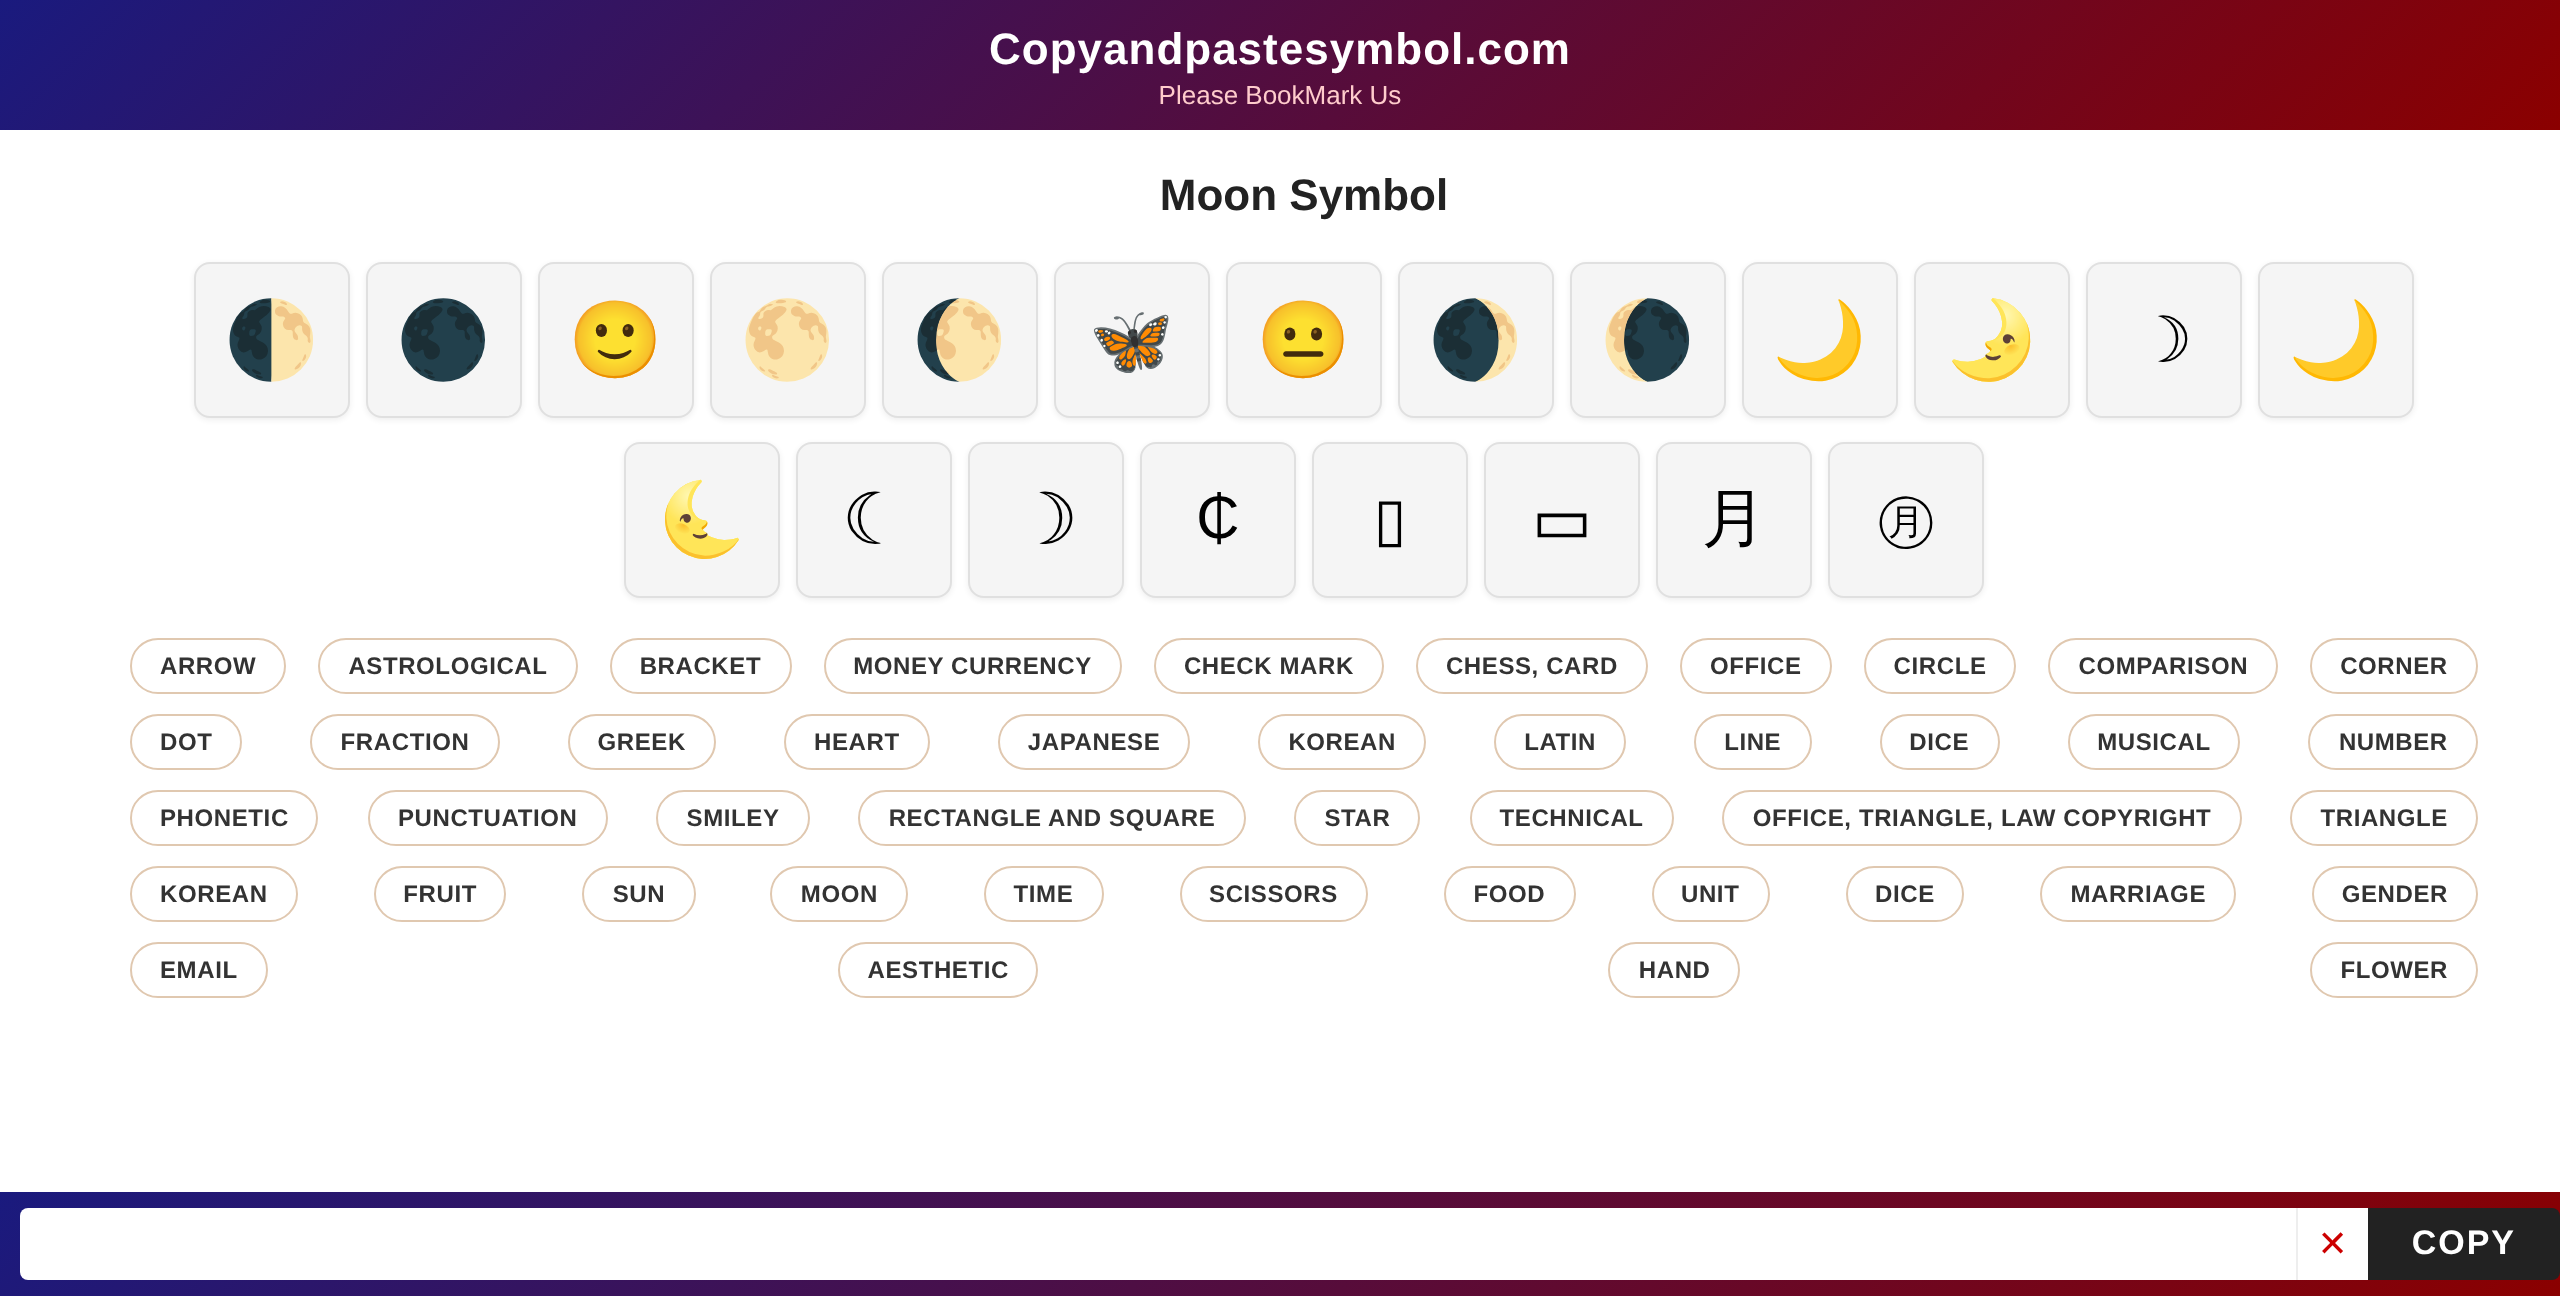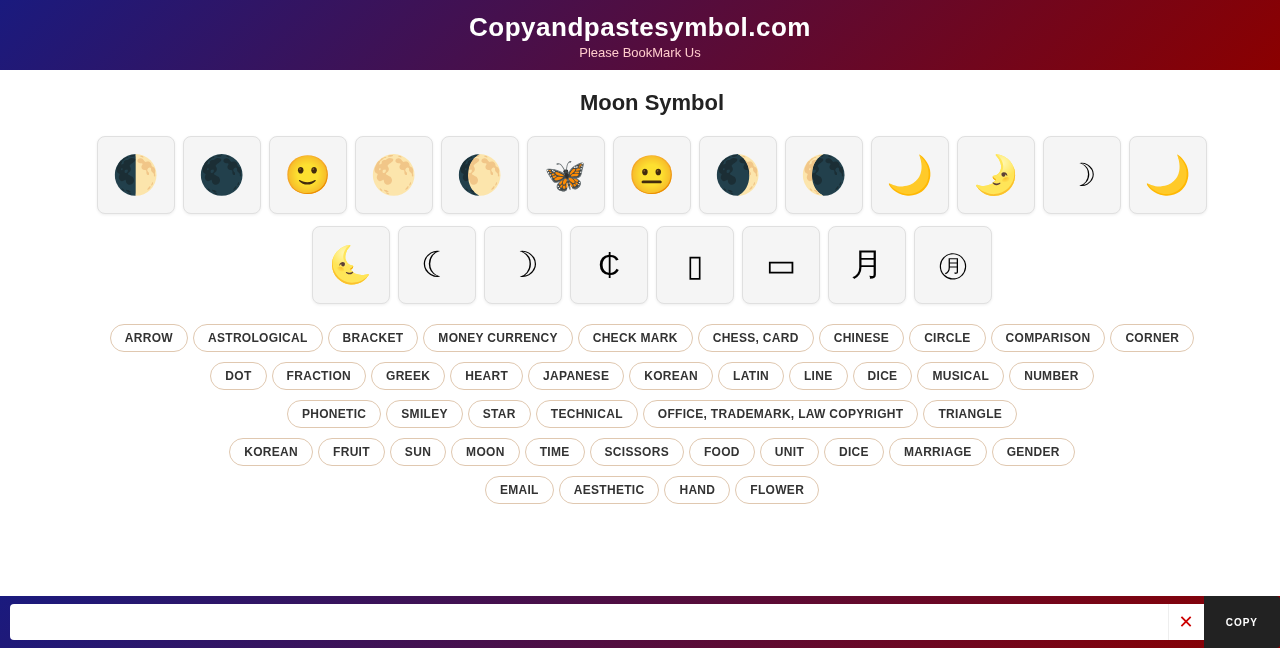--- a/index.html
+++ b/index.html
@@ -12,21 +12,21 @@
     }
 
     
     .header {
       background: linear-gradient(135deg, #1a1a7e 0%, #8b0000 100%);
       padding: 12px 0 10px;
       text-align: center;
     }
     .header-title {
       color: #fff;
-      font-size: 26px;
+      font-size: 22px;
       font-weight: bold;
       letter-spacing: 0.5px;
     }
     .header-subtitle {
       color: #ffcccc;
       font-size: 13px;
       margin-top: 2px;
     }
 
     
@@ -70,21 +70,21 @@
     }
 
     
     .categories-section {
       margin-top: 20px;
     }
     .category-row {
       display: flex;
       flex-wrap: wrap;
       gap: 5px;
-      justify-content: center;
+      justify-content: space-between;
       margin-bottom: 10px;
     }
     .category-tag {
       border: 1.5px solid #e0c8b0;
       border-radius: 20px;
       padding: 6px 14px;
       font-size: 12px;
       font-weight: 600;
       color: #333;
       cursor: pointer;
@@ -124,23 +124,23 @@
       justify-content: center;
       cursor: pointer;
       font-size: 18px;
       color: #c00;
       border-left: 1px solid #eee;
     }
     .copy-btn {
       background: #222;
       color: #fff;
       border: none;
-      height: 52px;
+      height: 36px;
       padding: 0 22px;
-      font-size: 10px;
+      font-size: 17px;
       font-weight: bold;
       cursor: pointer;
       border-radius: 0 4px 4px 0;
       letter-spacing: 1px;
     }
   </style>
 </head>
 <body>
 
 <div class="header">
@@ -179,44 +179,46 @@
   </div>
 
   <div class="categories-section">
     <div class="category-row">
       <button class="category-tag">ARROW</button>
       <button class="category-tag">ASTROLOGICAL</button>
       <button class="category-tag">BRACKET</button>
       <button class="category-tag">MONEY CURRENCY</button>
       <button class="category-tag">CHECK MARK</button>
       <button class="category-tag">CHESS, CARD</button>
-      <button class="category-tag">CHINESE</button>
+      <button class="category-tag">OFFICE</button>
       <button class="category-tag">CIRCLE</button>
       <button class="category-tag">COMPARISON</button>
       <button class="category-tag">CORNER</button>
     </div>
     <div class="category-row">
       <button class="category-tag">DOT</button>
       <button class="category-tag">FRACTION</button>
       <button class="category-tag">GREEK</button>
       <button class="category-tag">HEART</button>
       <button class="category-tag">JAPANESE</button>
       <button class="category-tag">KOREAN</button>
       <button class="category-tag">LATIN</button>
       <button class="category-tag">LINE</button>
       <button class="category-tag">DICE</button>
       <button class="category-tag">MUSICAL</button>
       <button class="category-tag">NUMBER</button>
     </div>
     <div class="category-row">
       <button class="category-tag">PHONETIC</button>
+      <button class="category-tag">PUNCTUATION</button>
       <button class="category-tag">SMILEY</button>
+      <button class="category-tag">RECTANGLE AND SQUARE</button>
       <button class="category-tag">STAR</button>
       <button class="category-tag">TECHNICAL</button>
-      <button class="category-tag">OFFICE, TRADEMARK, LAW COPYRIGHT</button>
+      <button class="category-tag">OFFICE, TRIANGLE, LAW COPYRIGHT</button>
       <button class="category-tag">TRIANGLE</button>
     </div>
     <div class="category-row">
       <button class="category-tag">KOREAN</button>
       <button class="category-tag">FRUIT</button>
       <button class="category-tag">SUN</button>
       <button class="category-tag">MOON</button>
       <button class="category-tag">TIME</button>
       <button class="category-tag">SCISSORS</button>
       <button class="category-tag">FOOD</button>

